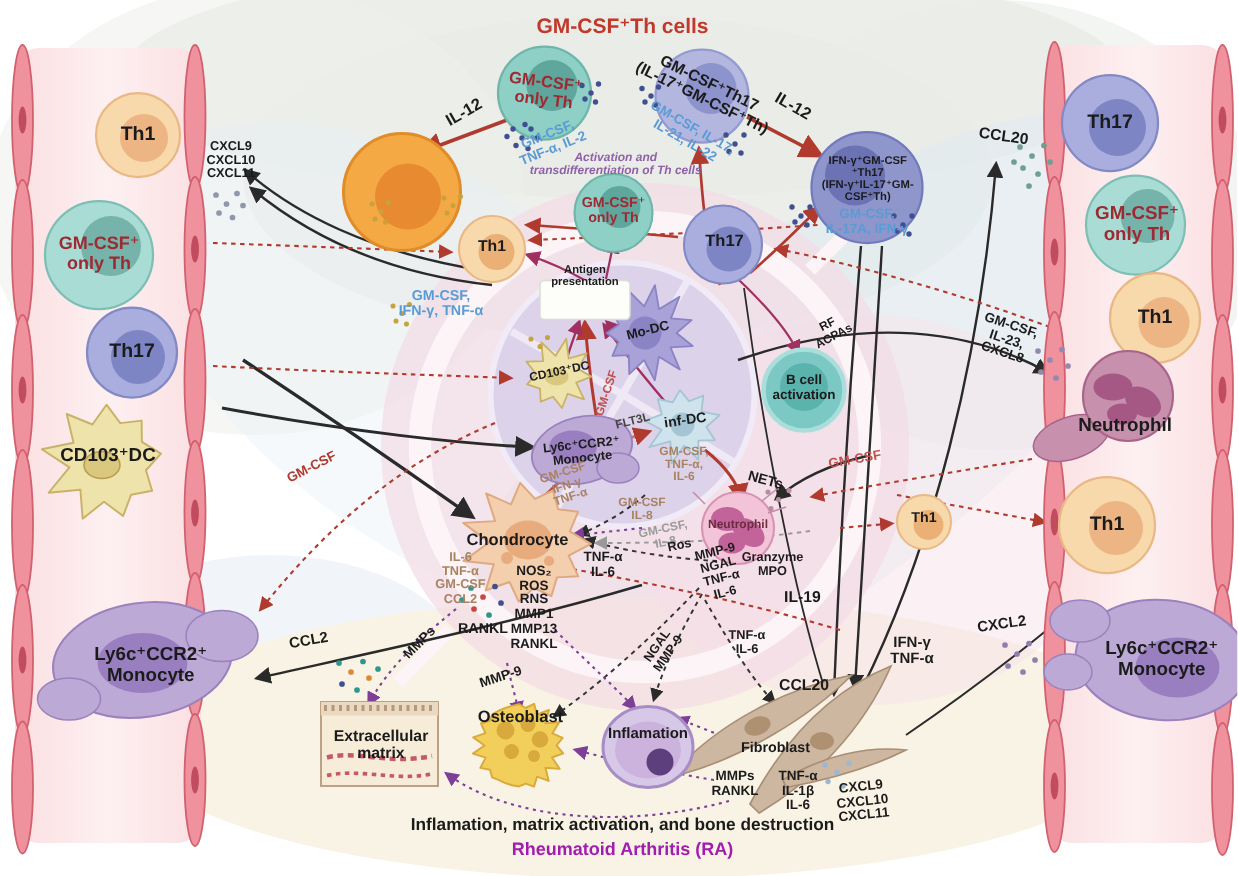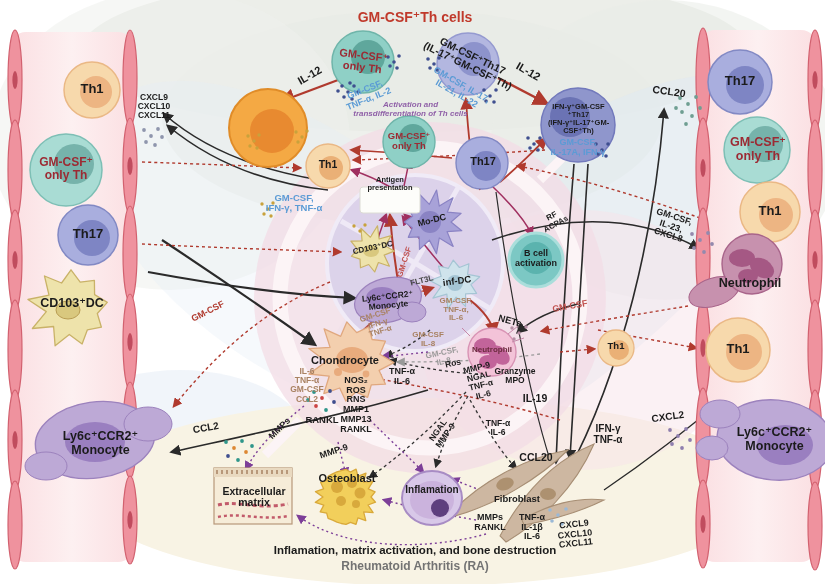--- a/index.html
+++ b/index.html
@@ -7,21 +7,21 @@
        font-family:"Liberation Sans","DejaVu Sans",sans-serif;}
   #art{position:absolute;left:0;top:0;}
   .lbl{position:absolute;font-weight:bold;white-space:pre-line;text-align:center;
        line-height:1.08;color:#1b1b1b;transform-origin:50% 50%;
        font-family:"Liberation Sans","DejaVu Sans",sans-serif;}
   .blue{color:#5b9bd5;}
   .brown{color:#a98262;}
   .darkred{color:#9c2a33;}
   .red{color:#c0392b;}
   .purple{color:#9061a8;font-style:italic;}
-  .magenta{color:#737373;}
+  .magenta{color:#a21caf;}
   .gray{color:#9a9a9a;}
 </style>
 </head>
 <body>
 
 <div id="fig">
 <svg id="art" width="825" height="584" viewBox="0 0 825 584">
   <defs>
     <linearGradient id="lumen" x1="0" y1="0" x2="1" y2="0">
       <stop offset="0" stop-color="#fbdfe2"></stop>

